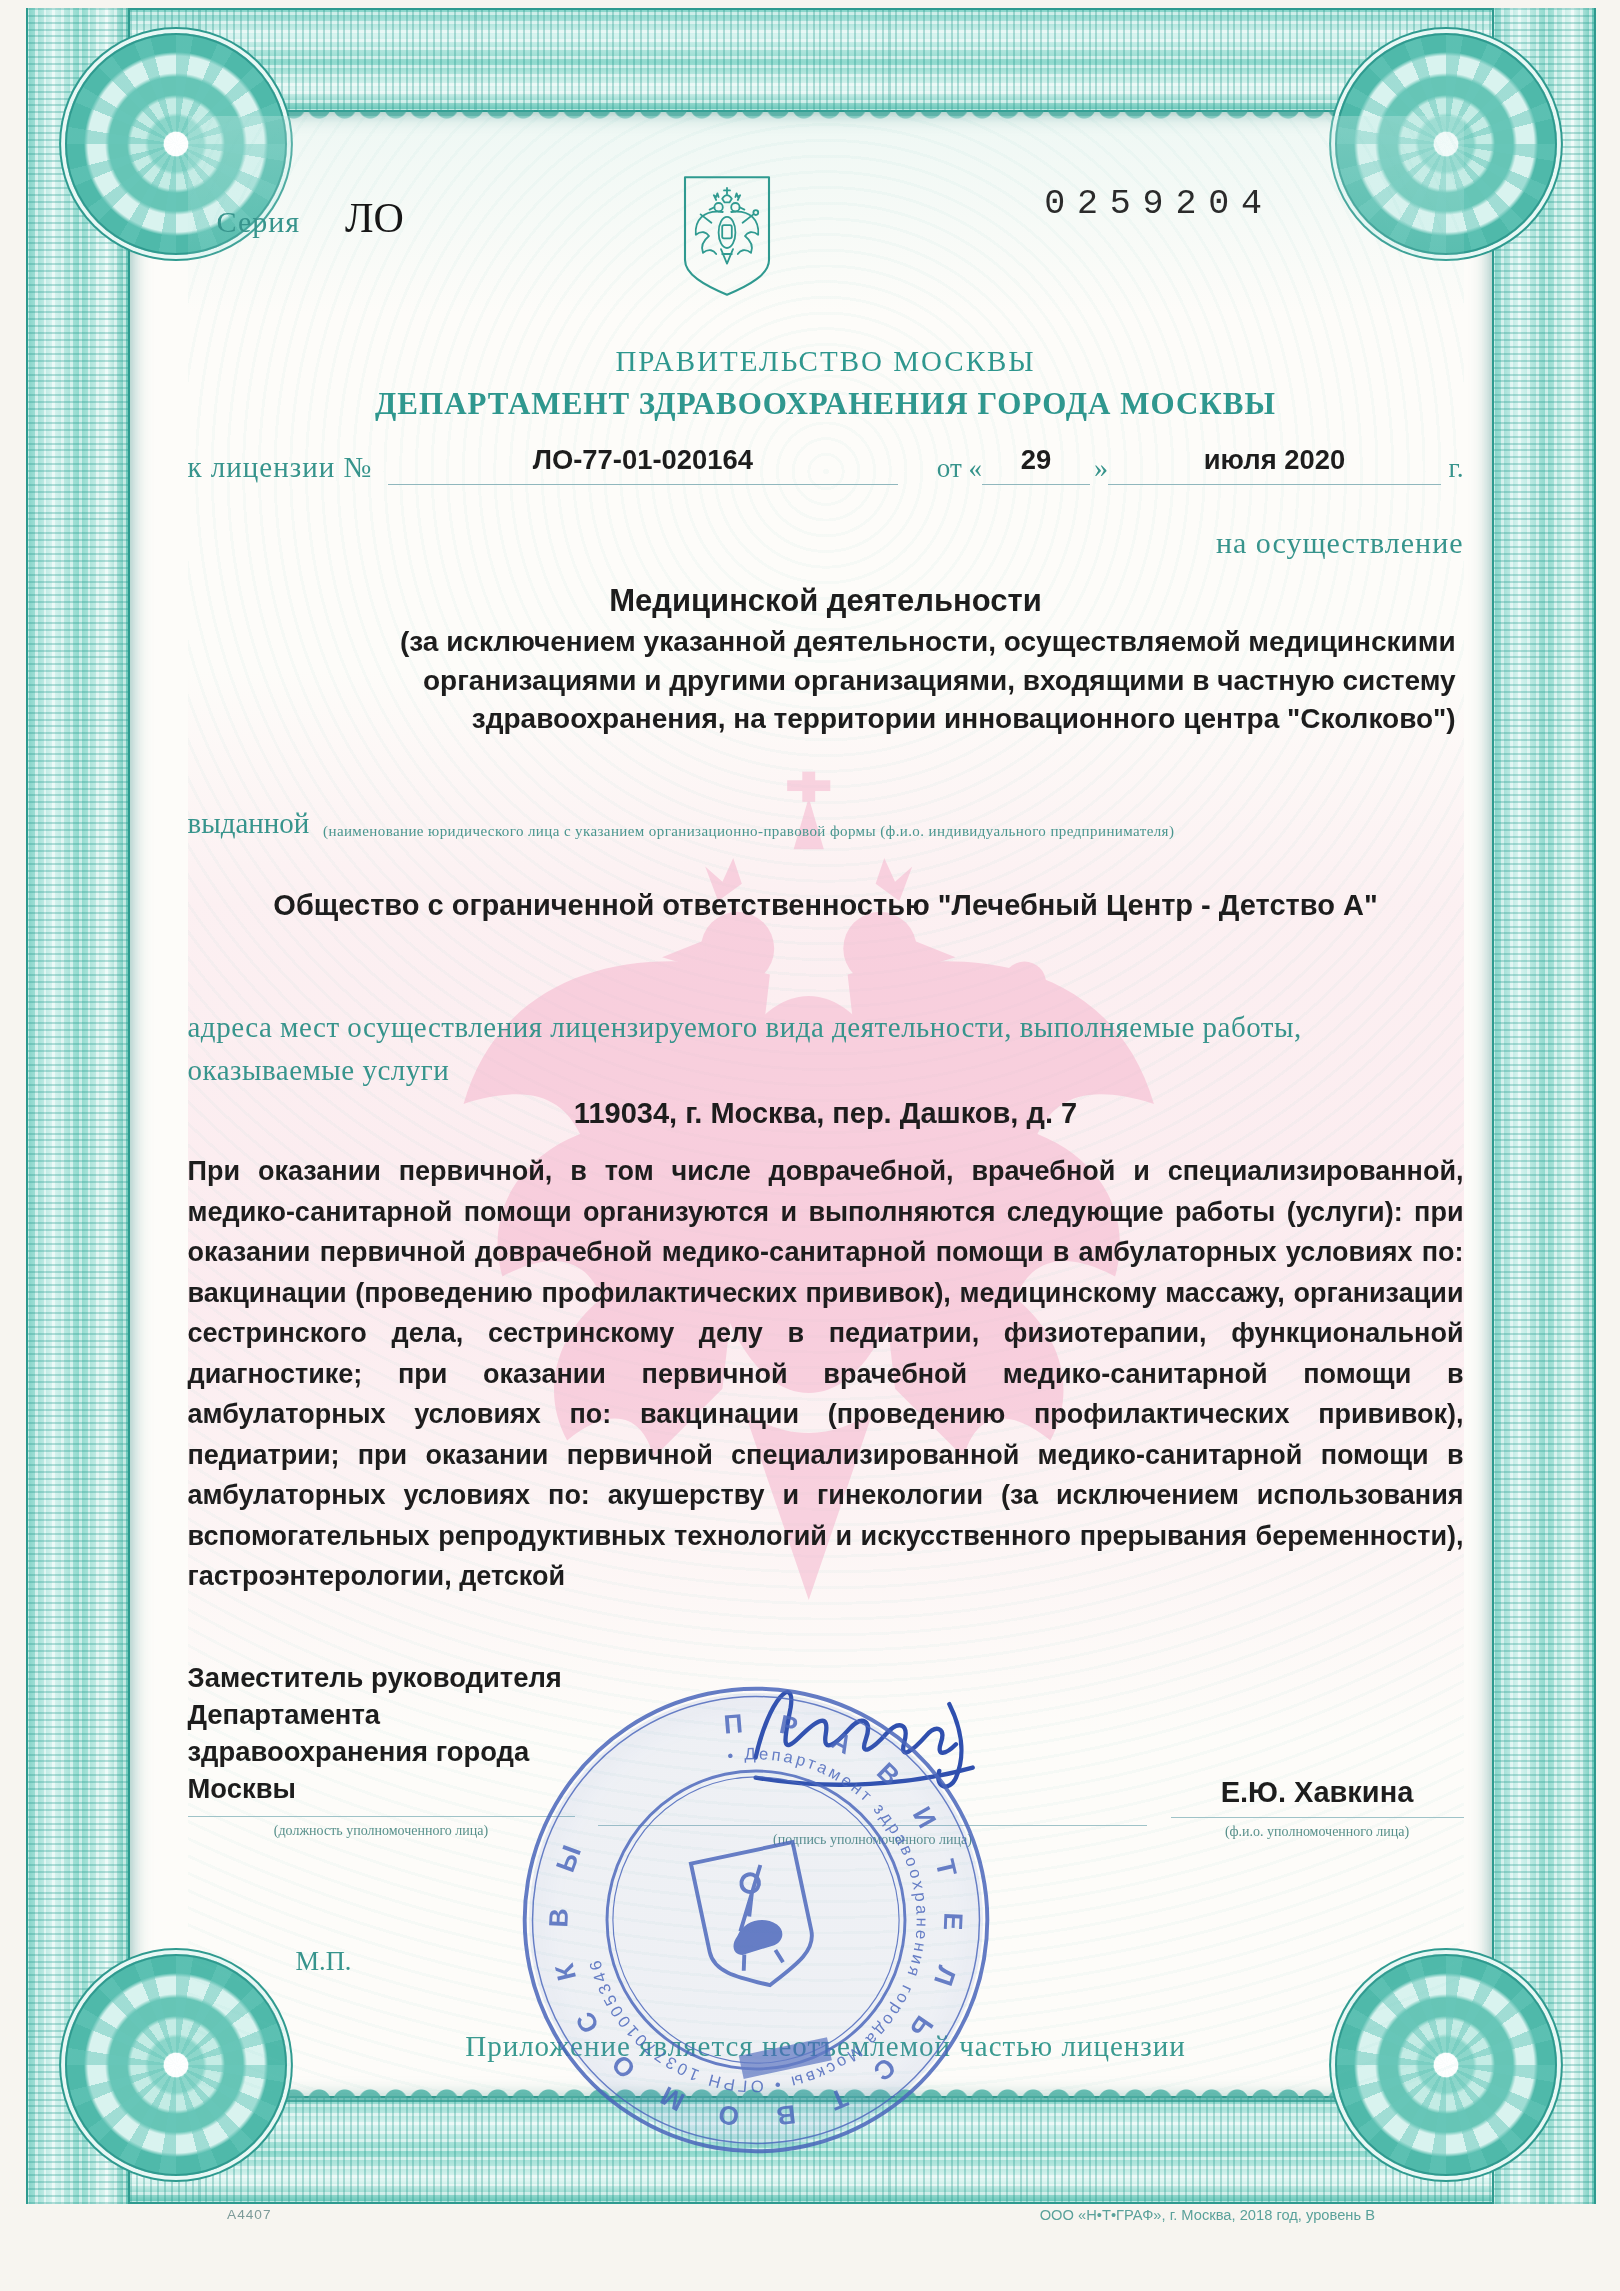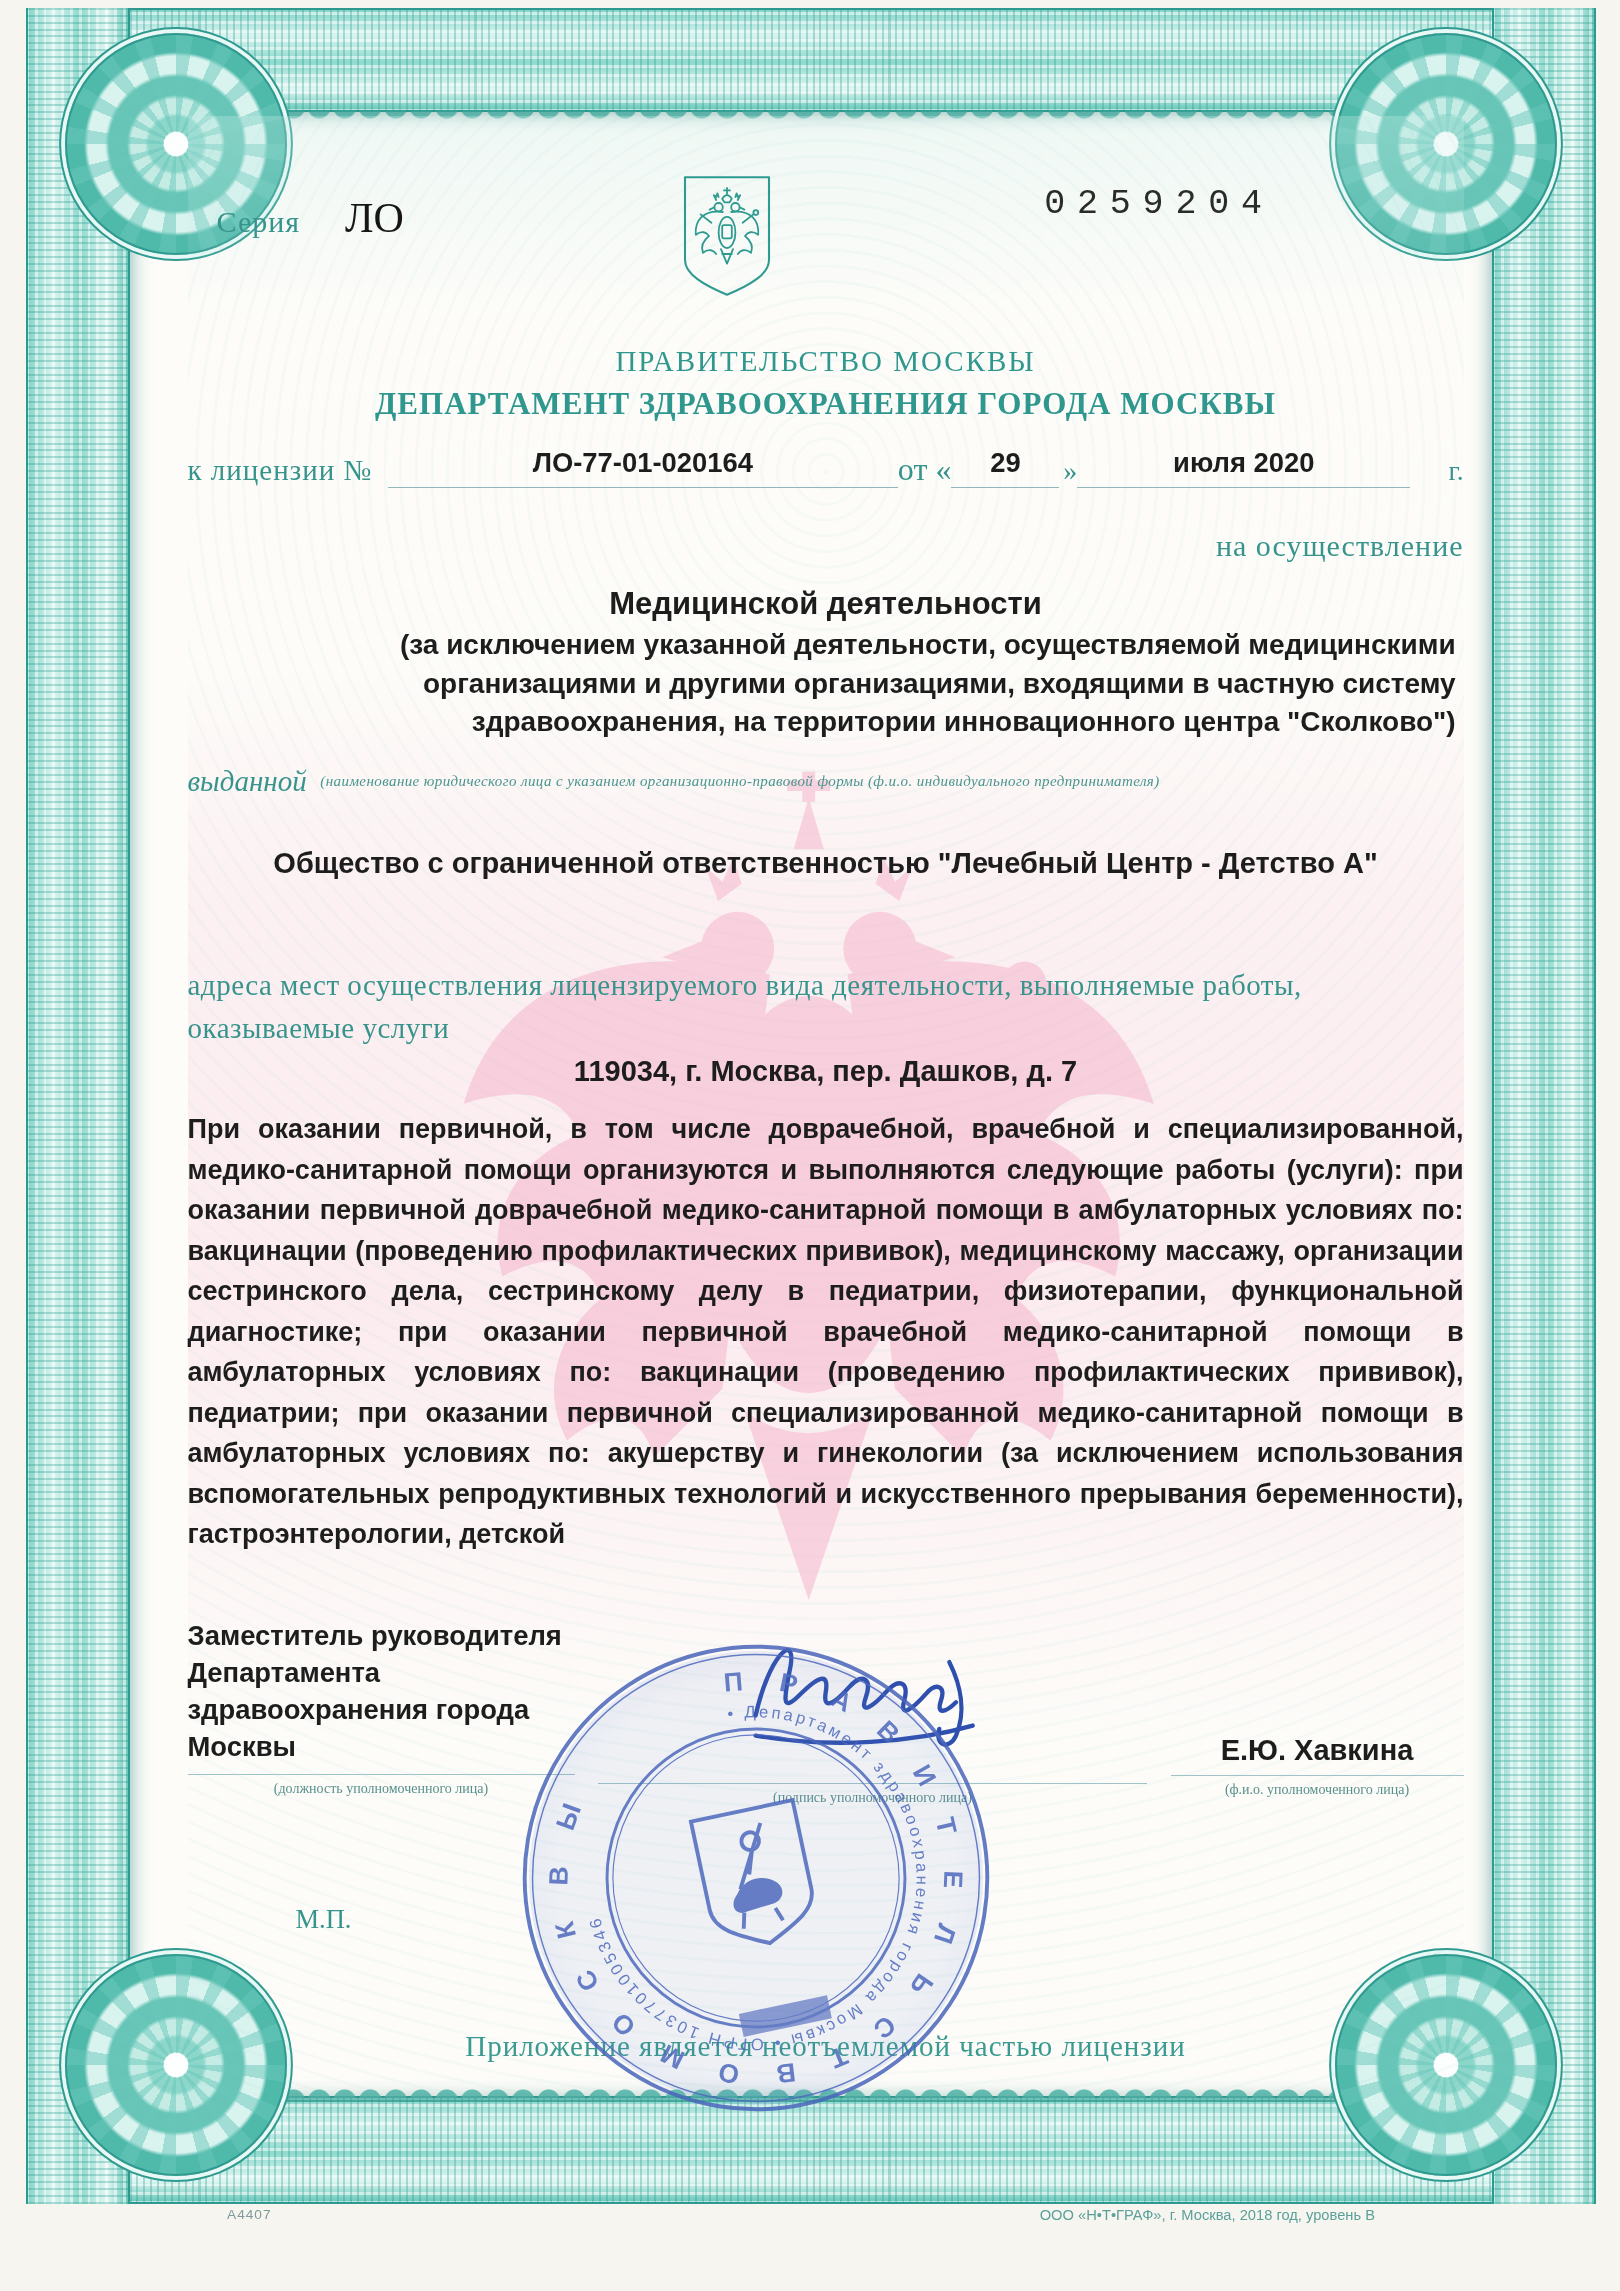--- a/index.html
+++ b/index.html
@@ -106,31 +106,31 @@
 
   .appendix-row { margin-top:45px; display:flex; align-items:baseline; }
   .appendix-label { font-size:34px; letter-spacing:2.9px; }
   .fill { display:inline-block; border-bottom:1px solid #90b7bd; text-align:center; position:relative; }
   .fill .filled { display:block; transform:translateY(-7.8px); font-size:27.4px; }
   .appendix-fill { width:392px; margin-left:17.6px; }
 
   .license-row { margin-top:29px; display:flex; align-items:baseline; }
   .license-label { font-size:29px; letter-spacing:1px; }
   .license-fill { width:510px; margin-left:15.7px; }
-  .date-prefix { font-size:32px; }
+  .date-prefix { font-size:27px; margin-left:39px; }
   .day-fill { width:108px; }
   .date-close { font-size:28px; margin-left:3.9px; }
   .month-fill { width:333px; }
   .year-suffix { font-size:27.4px; margin-left:auto; }
 
   .activity-label { margin-top:41px; font-size:30px; letter-spacing:1px;text-align:right; }
   .activity-title { margin-top:23.5px; text-align:center; font-size:31px; }
   .activity-note  { margin-top:3.9px; text-align:right; font-size:28px; line-height:1.38; padding:0 7.8px; }
 
-  .issued-row { margin-top:23px; display:flex; align-items:center; gap:13.7px;font-style:italic; }
+  .issued-row { margin-top:68px; display:flex; align-items:flex-end; gap:13.7px; }
   .issued-label { font-size:29px; }
   .issued-hint { font-size:15px; color:#4a968f; letter-spacing:0.4px; font-family:"Liberation Serif", serif; }
 
   .organization { margin-top:49px; text-align:center; font-size:29px; }
 
   .address-label { margin-top:84px; font-size:29px; line-height:1.5; letter-spacing:0.5px; }
   .address-value { margin-top:3.9px; text-align:center; font-size:29px; }
 
   .services { margin-top:21.6px; font-size:27px; line-height:1.5; text-align:justify; color:#1d1d1d; font-weight:bold; }
 

